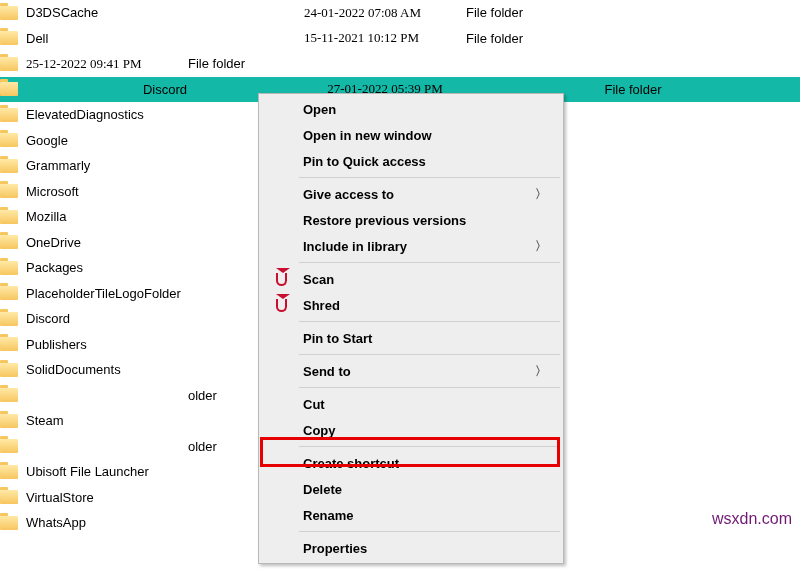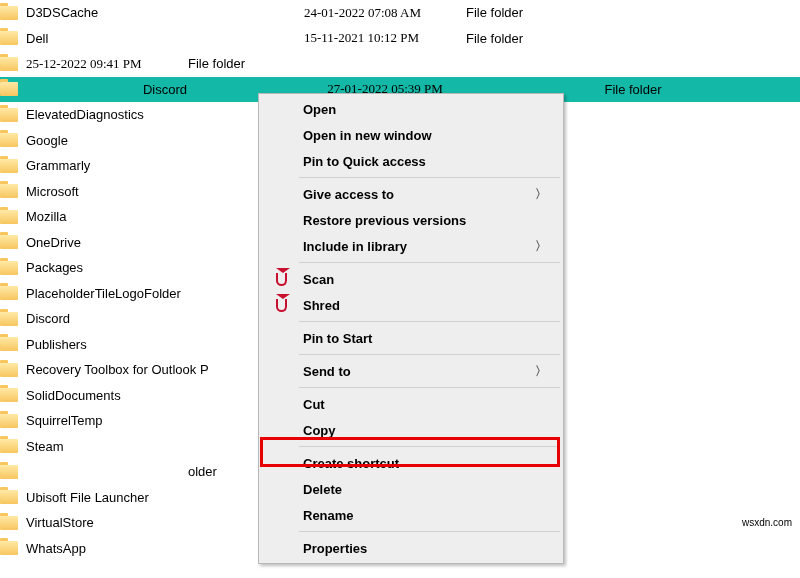--- a/index.html
+++ b/index.html
@@ -105,22 +105,22 @@
   }
   .highlight-delete {
     position: absolute;
     border: 3px solid #e60000;
     pointer-events: none;
   }
   .watermark {
     position: absolute;
     right: 8px;
     bottom: 50px;
-    color: #000000;
-    font-size: 10px;
+    color: #701a75;
+    font-size: 16px;
     writing-mode: horizontal-tb;
   }
 </style>
 </head>
 <body>
 
 <div class="file-list" id="file-list">
     <div class="row">
       <span class="folder-icon"></span>
       <span class="name">D3DSCache</span>
@@ -199,33 +199,26 @@
       <span class="type">older</span>
     </div>
     <div class="row">
       <span class="folder-icon"></span>
       <span class="name">Publishers</span>
       <span class="date"></span>
       <span class="type">older</span>
     </div>
     <div class="row">
       <span class="folder-icon"></span>
-      <span class="name">Recovery Toolbox for Outlook P</span>
-      <span class="date"></span>
-      <span class="type">older</span>
-    </div>
-    <div class="row">
-      <span class="folder-icon"></span>
       <span class="name">SolidDocuments</span>
       <span class="date"></span>
       <span class="type">older</span>
     </div>
     <div class="row">
       <span class="folder-icon"></span>
-      <span class="name">SquirrelTemp</span>
       <span class="date"></span>
       <span class="type">older</span>
     </div>
     <div class="row">
       <span class="folder-icon"></span>
       <span class="name">Steam</span>
       <span class="date"></span>
       <span class="type">older</span>
     </div>
     <div class="row">

